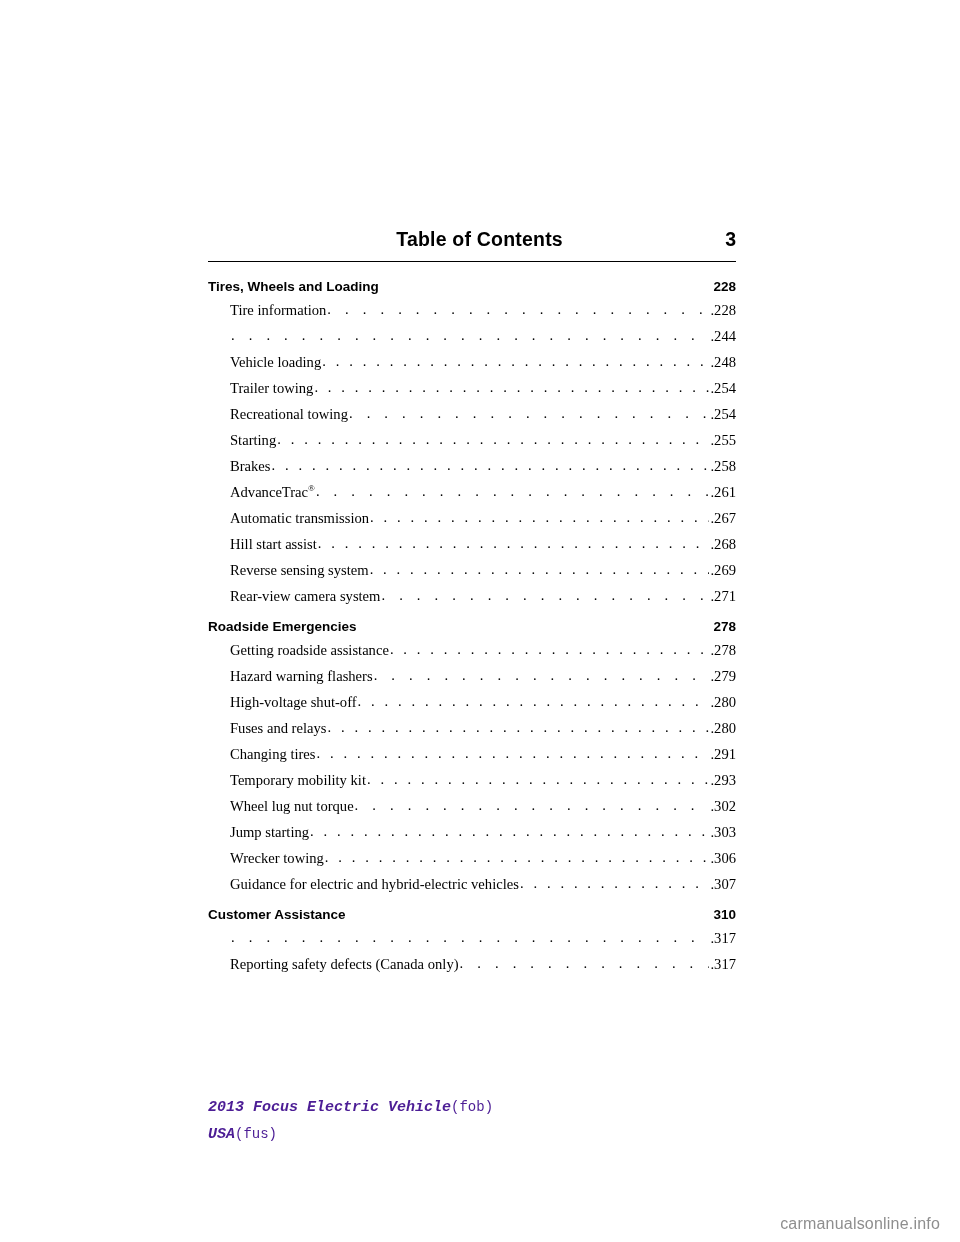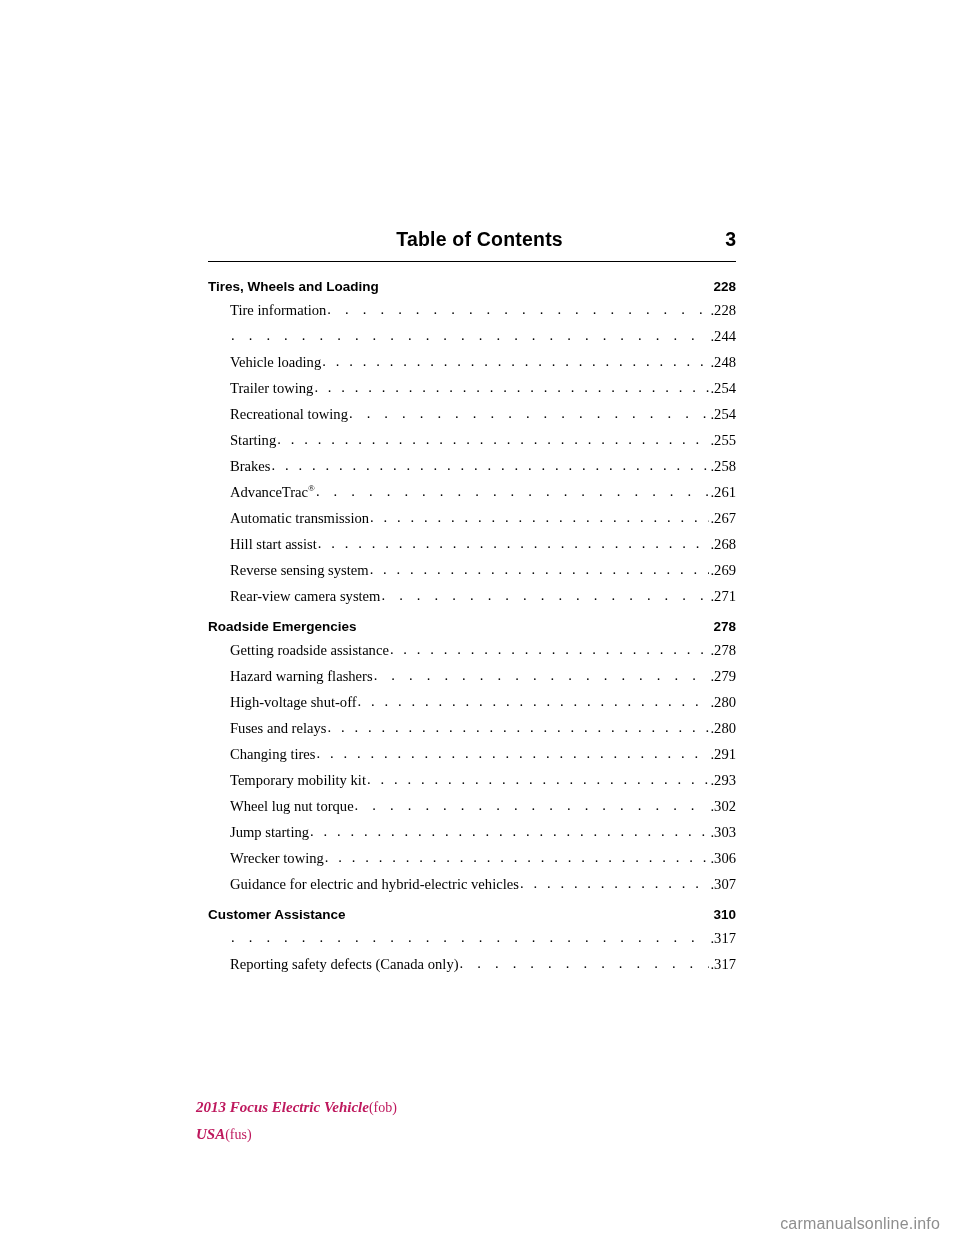--- a/index.html
+++ b/index.html
@@ -99,28 +99,28 @@
   .entry.dots-wide .e-dots { letter-spacing: 5.2px; }
 
   sup.reg {
     font-size: 9px;
     vertical-align: super;
     line-height: 0;
   }
   
   .footer {
     position: absolute;
-    left: 196px;
+    left: 208px;
     top: 1094px;
-    font-family: Liberation Serif, serif;
+    font-family: Liberation Mono, monospace;
     font-style: italic;
     font-weight: bold;
     font-size: 15px;
     line-height: 26px;
-    color: #be185d;
+    color: #4c1d95;
   }
   .footer .plain {
     font-style: normal;
     font-weight: normal;
     font-size: 14px;
   }
   .watermark {
     position: absolute;
     right: 20px;
     bottom: 9px;

